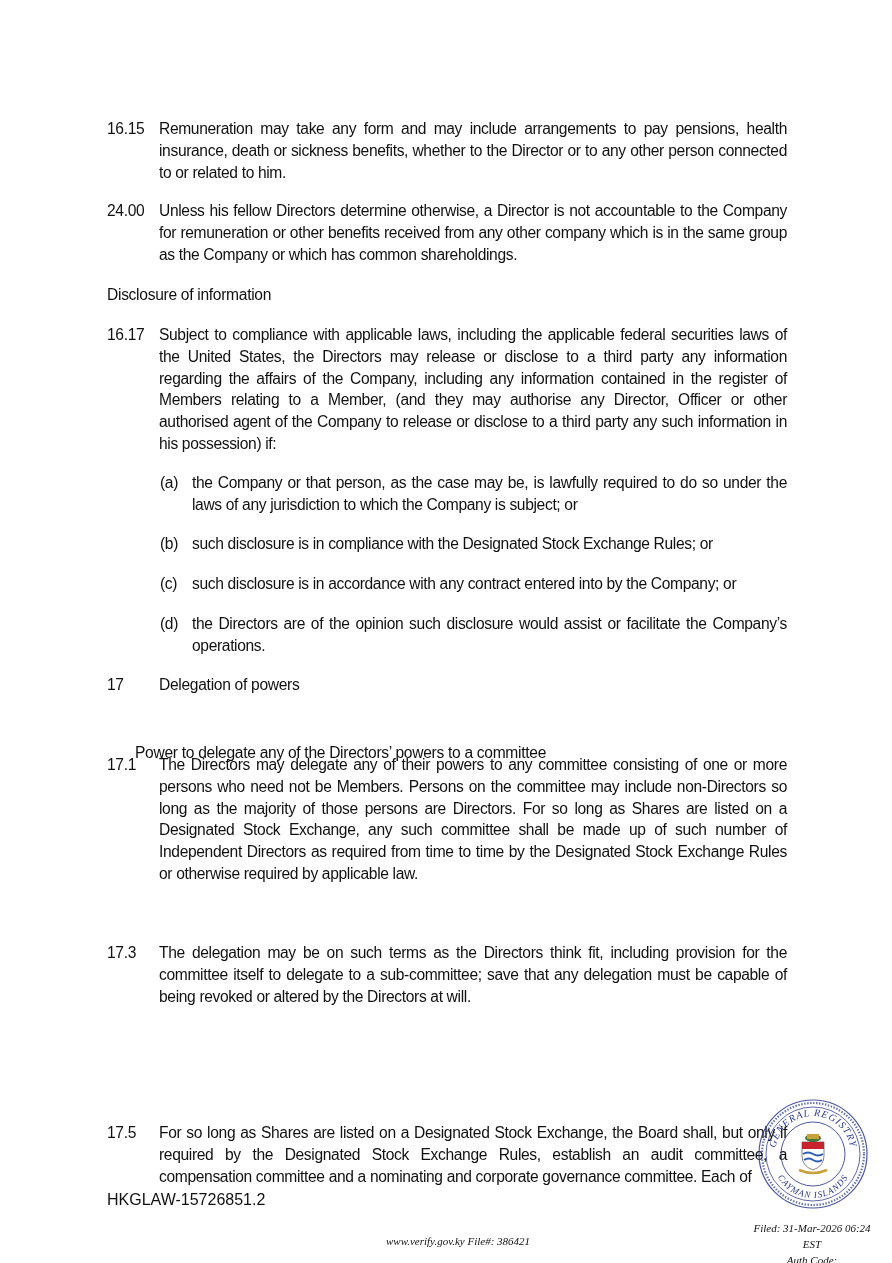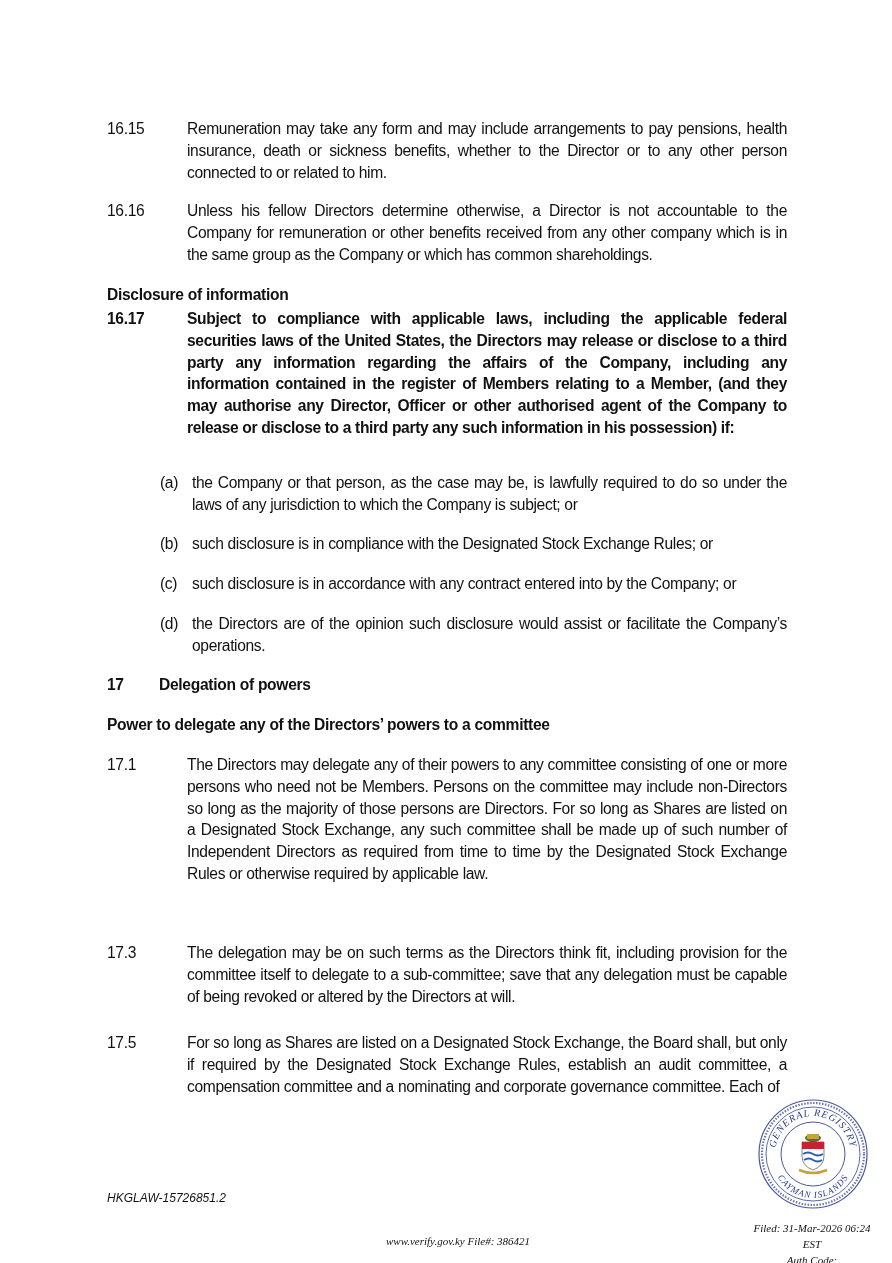--- a/index.html
+++ b/index.html
@@ -6,35 +6,35 @@
   body {
     width: 892px; height: 1263px; position: relative; overflow: hidden;
     font-family: "Liberation Sans", sans-serif; color: #111111;
   }
   .page { position: absolute; left: 0; top: 0; width: 892px; height: 1263px; }
   .para {
     position: absolute; left: 107px; width: 680px;
     font-size: 15.6px; line-height: 21.8px; letter-spacing: -0.35px;
   }
   .para .num { position: absolute; left: 0; top: 0; }
-  .para .txt { margin-left: 80px; text-align: justify; display: block; }
+  .para .txt { margin-left: 52px; text-align: justify; display: block; }
   .sub {
     position: absolute; left: 160px; width: 627px;
     font-size: 15.6px; line-height: 21.8px; letter-spacing: -0.35px;
   }
   .sub .num { position: absolute; left: 0; top: 0; }
   .sub .txt { margin-left: 32px; display: block; text-align: justify; }
   .heading {
-    position: absolute; left: 107px; font-weight: bold;
+    position: absolute; left: 107px; font-weight: normal;
     font-size: 15.6px; line-height: 21.8px; letter-spacing: -0.3px;
   }
   .heading .num { display: inline-block; width: 52px; }
   .footer-ref {
     position: absolute; left: 107px; top: 1191px;
-    font-size: 12px; color: #111; font-style: italic;
+    font-size: 16px; color: #111;
   }
   .verify {
     position: absolute; left: 386px; top: 1235px;
     font-family: "Liberation Serif", serif; font-style: italic; font-size: 11px; color: #111;
   }
   .filed {
     position: absolute; left: 752px; top: 1220px; width: 120px; text-align: center;
     font-family: "Liberation Serif", serif; font-style: italic; font-size: 11px; line-height: 16px; color: #111;
   }
   .seal { position: absolute; left: 757px; top: 1098px; width: 112px; height: 112px; }
@@ -43,27 +43,27 @@
 <body>
 
 <div class="page">
 
   <div class="para" style="top:118px;">
     <span class="num">16.15</span>
     <span class="txt">Remuneration may take any form and may include arrangements to pay pensions, health insurance, death or sickness benefits, whether to the Director or to any other person connected to or related to him.</span>
   </div>
 
   <div class="para" style="top:200px;">
-    <span class="num">16.16</span>
+    <span class="num">24.00</span>
     <span class="txt">Unless his fellow Directors determine otherwise, a Director is not accountable to the Company for remuneration or other benefits received from any other company which is in the same group as the Company or which has common shareholdings.</span>
   </div>
 
   <div class="heading" style="top:284px;">Disclosure of information</div>
 
-  <div class="para" style="top:308px;font-weight:bold;">
+  <div class="para" style="top:324px;">
     <span class="num">16.17</span>
     <span class="txt">Subject to compliance with applicable laws, including the applicable federal securities laws of the United States, the Directors may release or disclose to a third party any information regarding the affairs of the Company, including any information contained in the register of Members relating to a Member, (and they may authorise any Director, Officer or other authorised agent of the Company to release or disclose to a third party any such information in his possession) if:</span>
   </div>
 
   <div class="sub" style="top:472px;">
     <span class="num">(a)</span>
     <span class="txt">the Company or that person, as the case may be, is lawfully required to do so under the laws of any jurisdiction to which the Company is subject; or</span>
   </div>
 
   <div class="sub" style="top:533px;">
@@ -78,35 +78,35 @@
 
   <div class="sub" style="top:613px;">
     <span class="num">(d)</span>
     <span class="txt">the Directors are of the opinion such disclosure would assist or facilitate the Company’s operations.</span>
   </div>
 
   <div class="heading" style="top:674px;">
     <span class="num">17</span><span>Delegation of powers</span>
   </div>
 
-  <div class="heading" style="top:714px;">Power to delegate any of the Directors’ powers to a committee</div>
+  <div class="heading" style="top:742px;margin-left:28px;">Power to delegate any of the Directors’ powers to a committee</div>
 
   <div class="para" style="top:754px;">
     <span class="num">17.1</span>
     <span class="txt">The Directors may delegate any of their powers to any committee consisting of one or more persons who need not be Members. Persons on the committee may include non-Directors so long as the majority of those persons are Directors. For so long as Shares are listed on a Designated Stock Exchange, any such committee shall be made up of such number of Independent Directors as required from time to time by the Designated Stock Exchange Rules or otherwise required by applicable law.</span>
   </div>
 
 
   <div class="para" style="top:942px;">
     <span class="num">17.3</span>
     <span class="txt">The delegation may be on such terms as the Directors think fit, including provision for the committee itself to delegate to a sub-committee; save that any delegation must be capable of being revoked or altered by the Directors at will.</span>
   </div>
 
 
-  <div class="para" style="top:1032px;">
+  <div class="para" style="top:1122px;">
     <span class="num">17.5</span>
     <span class="txt">For so long as Shares are listed on a Designated Stock Exchange, the Board shall, but only if required by the Designated Stock Exchange Rules, establish an audit committee, a compensation committee and a nominating and corporate governance committee. Each of</span>
   </div>
 
   <div class="footer-ref">HKGLAW-15726851.2</div>
 
   <svg class="seal" viewBox="0 0 112 112">
     <defs>
       <path id="sealTop" d="M 18 56 A 38 38 0 0 1 94 56"></path>
       <path id="sealBottom" d="M 16 60 A 40 40 0 0 0 96 60"></path>

